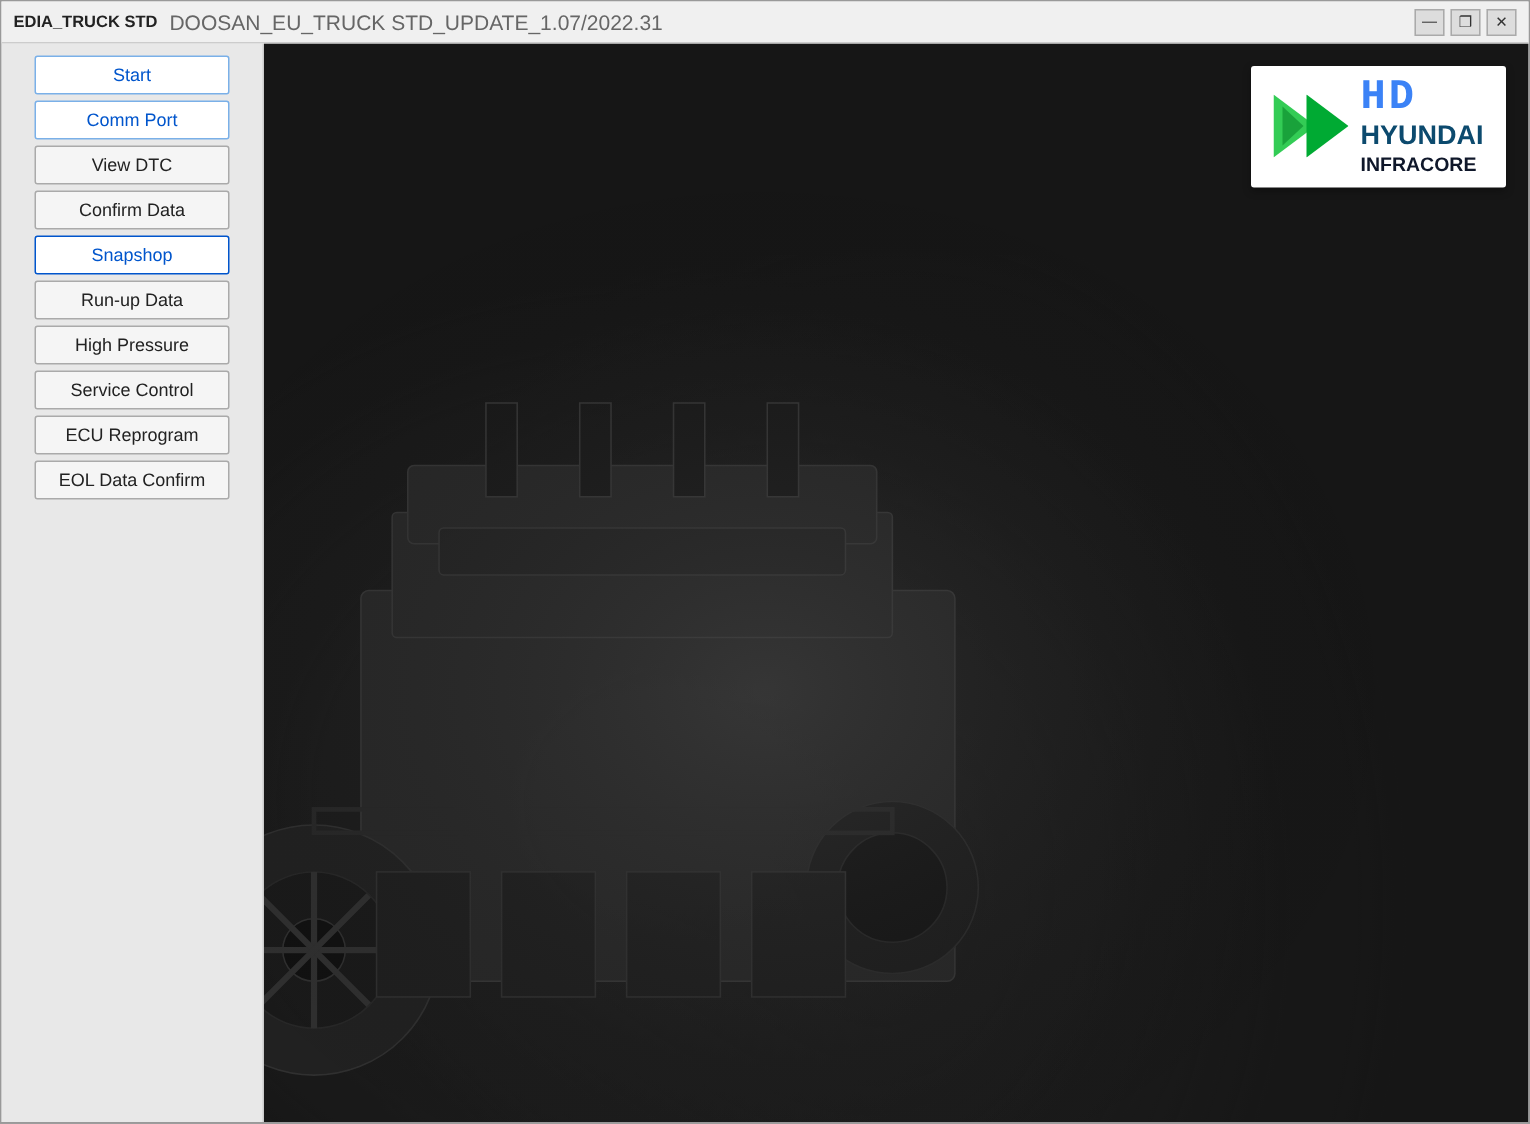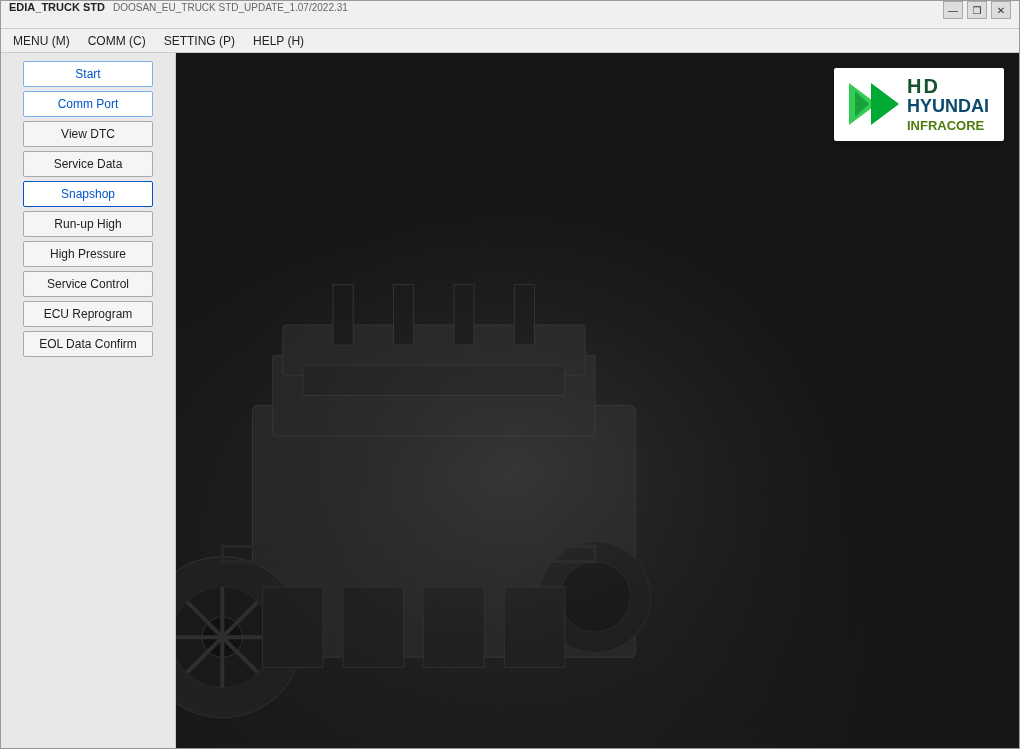--- a/index.html
+++ b/index.html
@@ -19,21 +19,21 @@
       background: #f0f0f0;
       border: 1px solid #999;
       display: flex;
       flex-direction: column;
     }
 
     .title-bar {
       background: #f0f0f0;
       height: 28px;
       display: flex;
-      align-items: flex-start;
+      align-items: center;
       padding: 0 8px;
       justify-content: space-between;
       border-bottom: 1px solid #ccc;
     }
 
     .title-bar-left {
       display: flex;
       align-items: center;
       gap: 8px;
     }
@@ -166,83 +166,78 @@
       display: flex;
       align-items: center;
     }
 
     .logo-text-area {
       display: flex;
       flex-direction: column;
     }
 
     .logo-hd {
-      font-size: 20px;
+      font-size: 28px;
       font-weight: bold;
-      color: #14532d;
+      color: #3b82f6;
       line-height: 1;
       letter-spacing: 2px;
+      font-family: Liberation Mono, monospace;
     }
 
     .logo-hyundai {
       font-size: 18px;
       font-weight: bold;
       color: #0c4a6e;
       line-height: 1.2;
     }
 
     .logo-infracore {
       font-size: 13px;
       font-weight: bold;
-      color: #4d7c0f;
+      color: #0f172a;
     }
 
     
     .machinery-overlay {
       position: absolute;
       top: 0;
       left: 0;
       width: 100%;
       height: 100%;
       pointer-events: none;
     }
   </style>
 </head>
 <body>
 
 <div class="window">
 
   <div class="title-bar">
     <div class="title-bar-left">
       <span class="title-text">EDIA_TRUCK STD</span>
-      <span class="title-text" style="font-weight:normal; font-size:10px; color:#666;">DOOSAN_EU_TRUCK STD_UPDATE_1.07/2022.31</span>
+      <span class="title-text" style="font-weight:normal; font-size:14px; color:#666;">DOOSAN_EU_TRUCK STD_UPDATE_1.07/2022.31</span>
     </div>
     <div class="title-bar-right">
       <button class="window-btn">—</button>
       <button class="window-btn">❐</button>
       <button class="window-btn close">✕</button>
     </div>
   </div>
 
-  <div class="menu-bar">
-    <div class="menu-item">MENU (M)</div>
-    <div class="menu-item">COMM (C)</div>
-    <div class="menu-item">SETTING (P)</div>
-    <div class="menu-item">HELP (H)</div>
-  </div>
 
   <div class="main-area">
 
     <div class="sidebar">
       <button class="sidebar-btn active-blue">Start</button>
       <button class="sidebar-btn active-blue">Comm Port</button>
       <button class="sidebar-btn">View DTC</button>
-      <button class="sidebar-btn">Service Data</button>
+      <button class="sidebar-btn">Confirm Data</button>
       <button class="sidebar-btn active">Snapshop</button>
-      <button class="sidebar-btn">Run-up High</button>
+      <button class="sidebar-btn">Run-up Data</button>
       <button class="sidebar-btn">High Pressure</button>
       <button class="sidebar-btn">Service Control</button>
       <button class="sidebar-btn">ECU Reprogram</button>
       <button class="sidebar-btn">EOL Data Confirm</button>
     </div>
 
     <div class="content">
 
       <div class="engine-visual"></div>
 

